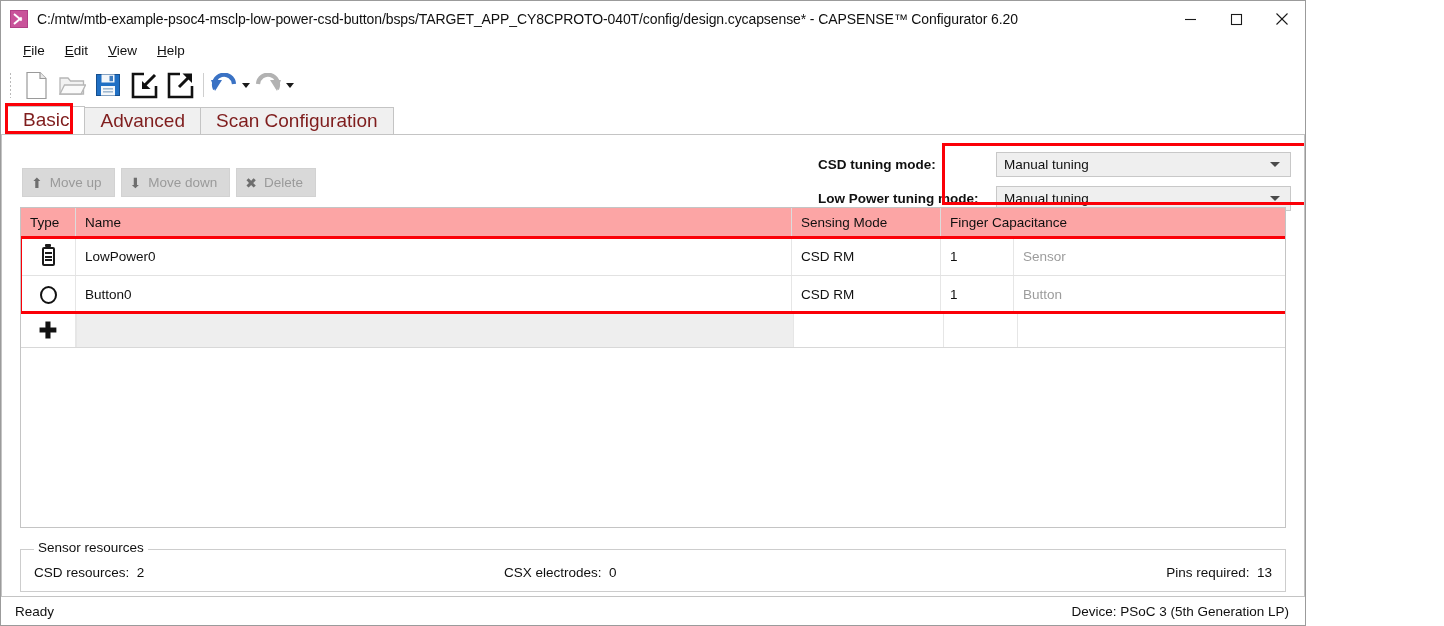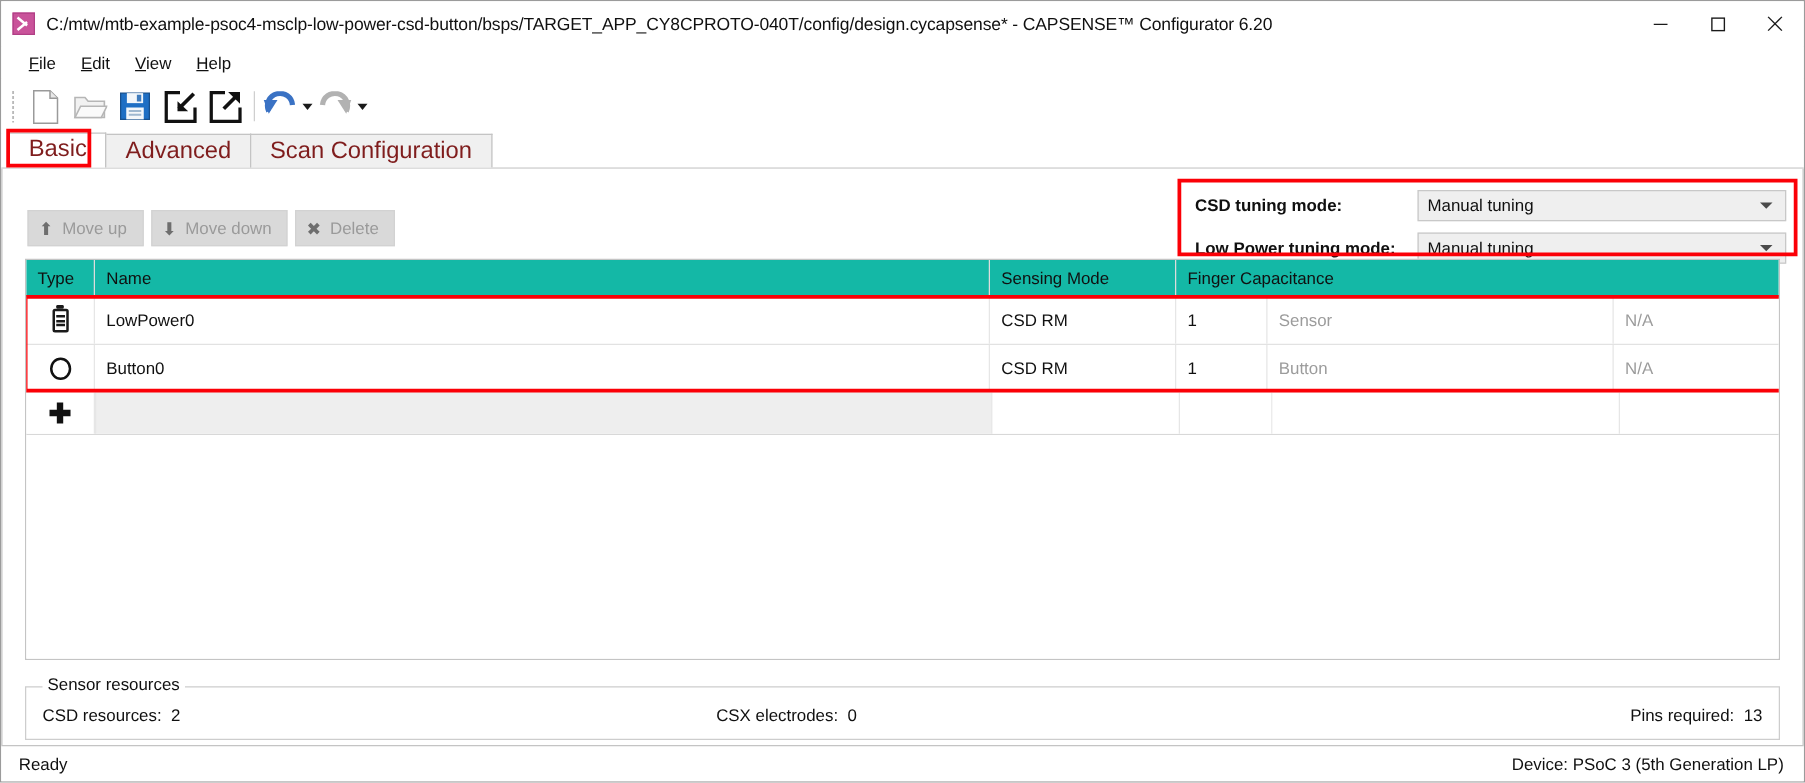--- a/index.html
+++ b/index.html
@@ -11,21 +11,21 @@
     height: 626px;
     background: #ffffff;
     font-family: "Liberation Sans", sans-serif;
     font-size: 13.5px;
     color: #1a1a1a;
     overflow: hidden;
     -webkit-font-smoothing: antialiased;
   }
   .window {
     position: relative;
-    width: 1444px;
+    width: 1306px;
     height: 626px;
     box-sizing: border-box;
     border: 1px solid #9b9b9b;
     background: #ffffff;
     display: flex;
     flex-direction: column;
   }
 
   
   .titlebar {
@@ -286,21 +286,21 @@
     border-top: 1px solid #c4c4c4;
     background: #ffffff;
     display: flex;
     flex-direction: column;
     position: relative;
     overflow: hidden;
   }
   .thead {
     display: flex;
     height: 29px;
-    background: #14b8a6;
+    background: #fca5a5;
     border-bottom: 1px solid #d0d0d0;
     flex: 0 0 29px;
   }
   .th {
     display: flex;
     align-items: center;
     padding-left: 9px;
     font-size: 13.5px;
     color: #101010;
     box-sizing: border-box;

